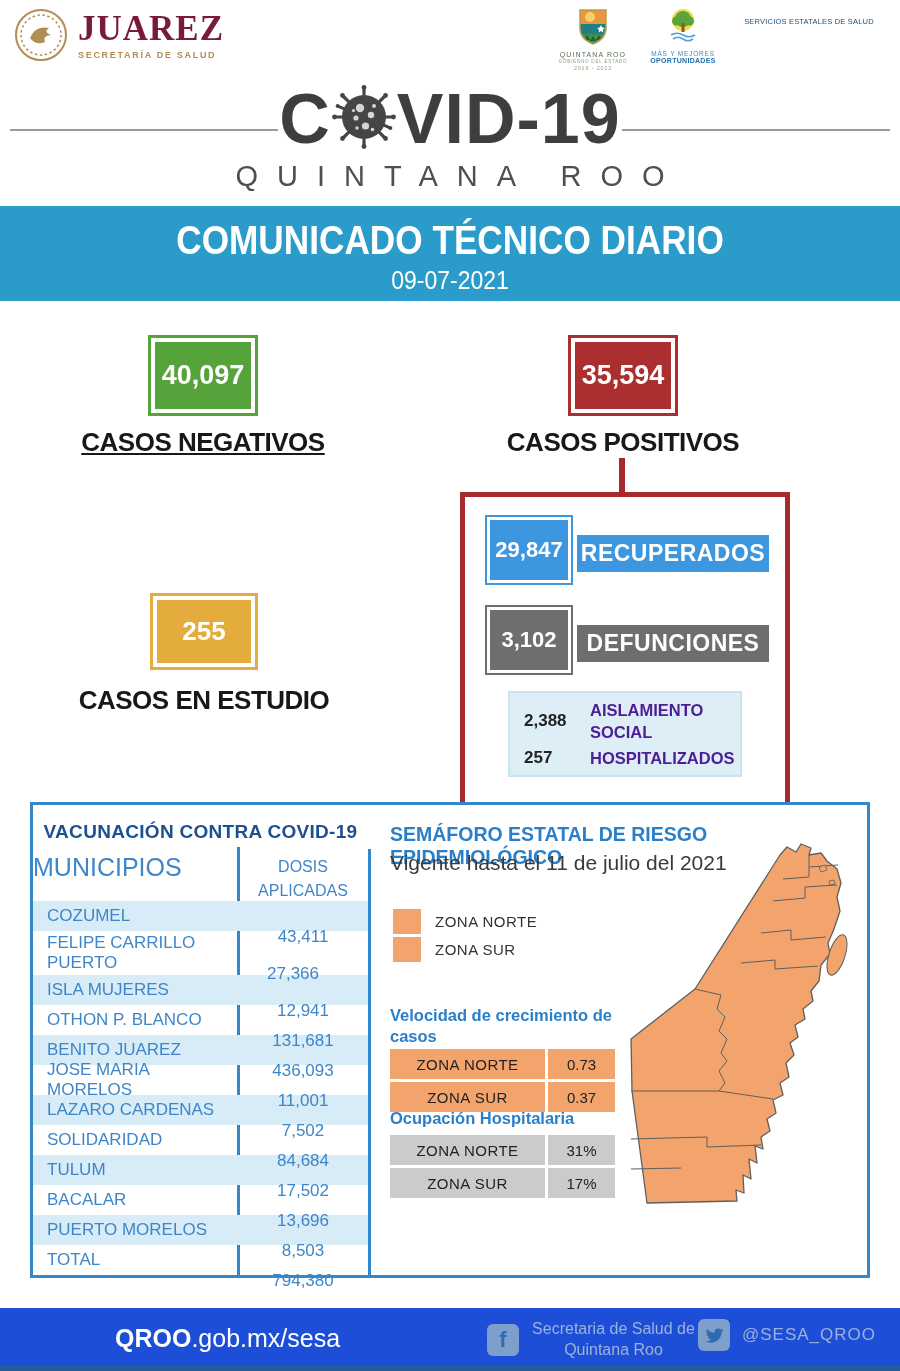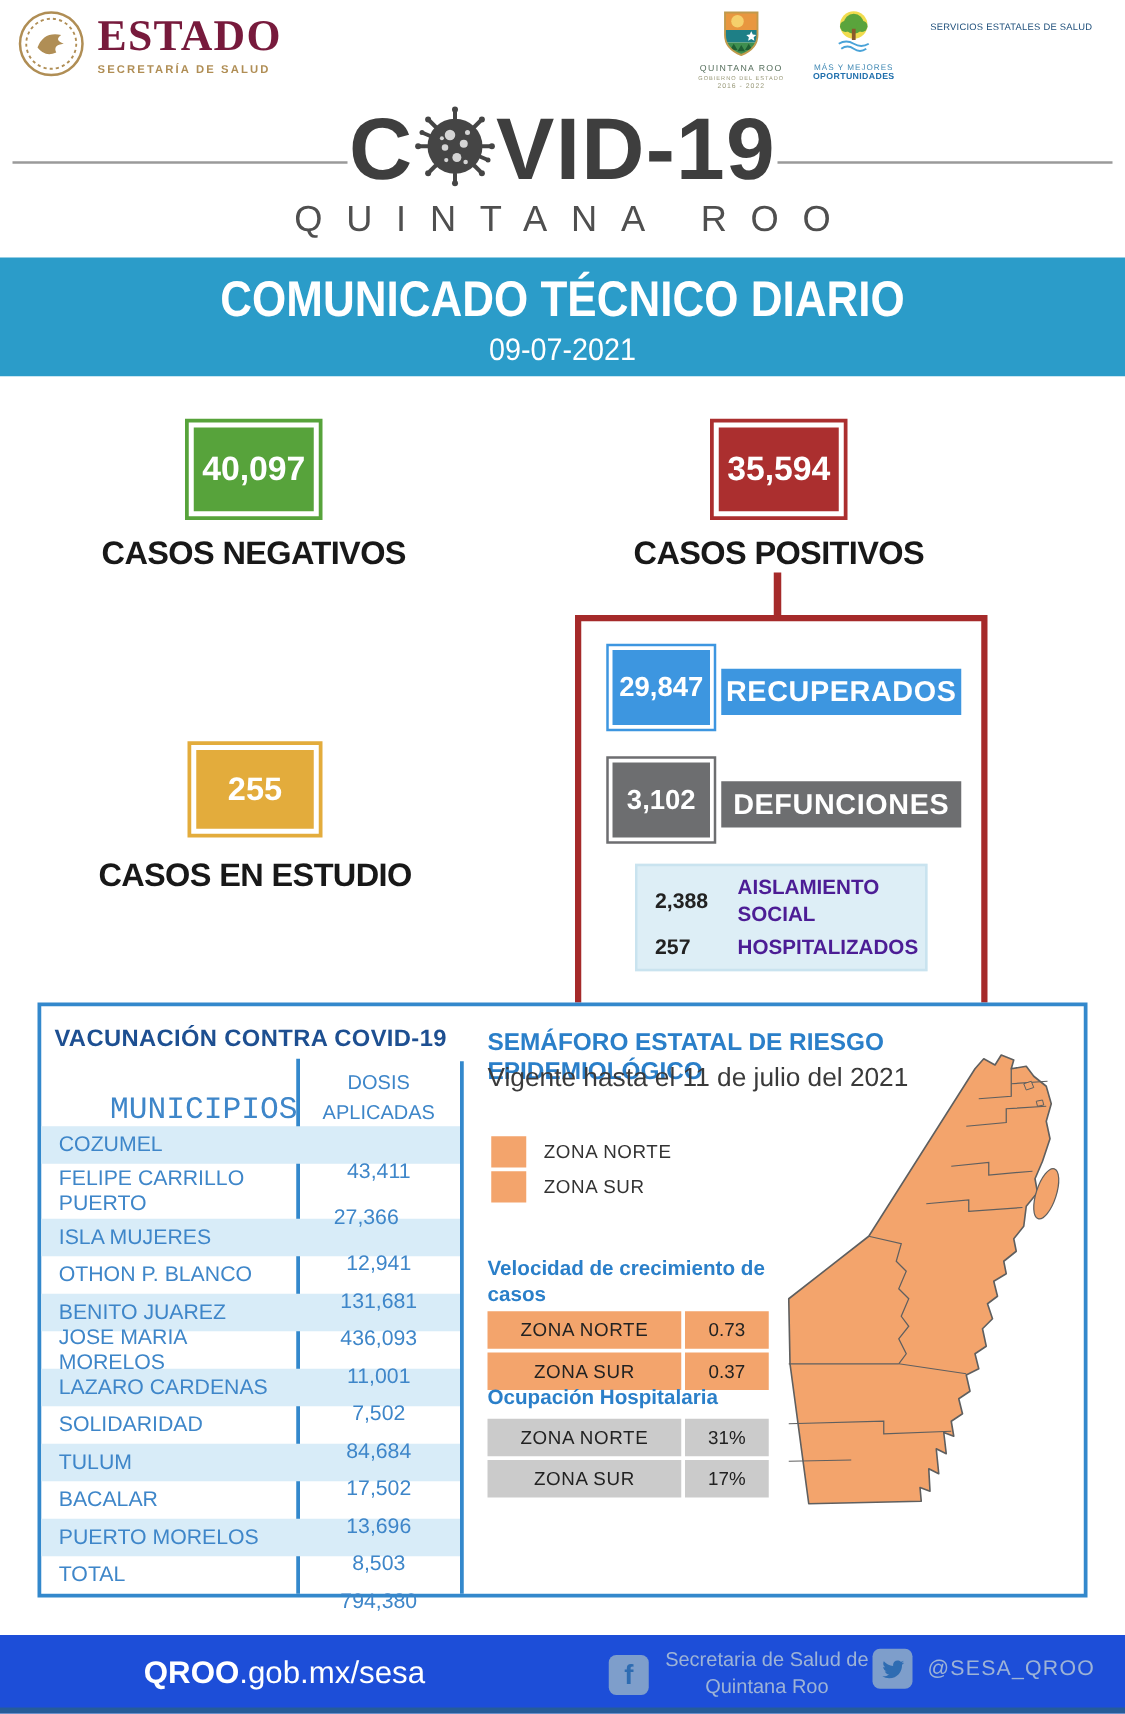--- a/index.html
+++ b/index.html
@@ -33,21 +33,21 @@
   .banner { position:absolute; left:0; top:206px; width:900px; height:95px; background:#2b9cc9; }
   .banner-title { margin-top:12px; text-align:center; font-size:40px; font-weight:700; color:#fff; transform:scaleX(.88); }
   .banner-date { text-align:center; font-size:25px; color:#fff; margin-top:3px; transform:scaleX(.92); }
 
   
   .statbox { position:absolute; display:flex; align-items:center; justify-content:center; color:#fff; font-weight:bold; border:4px solid #fff; }
   #box-neg { left:151px; top:338px; width:104px; height:75px; background:#57a33b; box-shadow:0 0 0 3px #57a33b; font-size:27px; }
   #box-pos { left:571px; top:338px; width:104px; height:75px; background:#ab2f2f; box-shadow:0 0 0 3px #ab2f2f; font-size:27px; }
   #box-est { left:153px; top:596px; width:102px; height:71px; background:#e3ac3c; box-shadow:0 0 0 3px #e3ac3c; font-size:26px; }
   .statlabel { position:absolute; font-weight:bold; font-size:26px; color:#181818; text-align:center; letter-spacing:-.5px; }
-  #lbl-neg { left:43px; top:427px; width:320px; }
+  #lbl-neg { left:43px; top:427px; width:320px;text-decoration:underline; }
   #lbl-pos { left:463px; top:427px; width:320px; }
   #lbl-est { left:44px; top:685px; width:320px; }
 
   .connector { position:absolute; left:619px; top:458px; width:6px; height:36px; background:#a52a2a; }
   .pos-container { position:absolute; left:460px; top:492px; width:330px; height:318px; border:5px solid #a52a2a; background:#fff; }
 
   .sub-box { position:absolute; display:flex; align-items:center; justify-content:center; color:#fff; font-weight:bold; font-size:22px; border:3px solid #fff; }
   .sub-box.blue { background:#3d96e0; box-shadow:0 0 0 2px #3d96e0; }
   .sub-box.gray { background:#6d6e70; box-shadow:0 0 0 2px #6d6e70; }
   .ribbon { position:absolute; display:flex; align-items:center; justify-content:center; color:#fff; font-weight:bold; font-size:23px; letter-spacing:.5px; }
@@ -60,21 +60,21 @@
   .aisl-row.r2 { height:30px; }
   .aisl-val { width:52px; font-weight:bold; font-size:17px; color:#222; }
   .aisl-lbl { margin-left:14px; width:140px; font-weight:bold; font-size:16.5px; color:#4c1d95; line-height:1.35; }
 
   
   .panel { position:absolute; left:30px; top:802px; width:840px; height:476px; border:3px solid #3388cc; background:#fff; }
   .col-div { position:absolute; left:204px; top:42px; bottom:0; width:3px; background:#3388cc; }
   .sec-div { position:absolute; left:335px; top:44px; bottom:0; width:3px; background:#3388cc; }
 
   .vac-title { position:absolute; left:0; top:16px; width:335px; text-align:center; font-size:19px; font-weight:700; color:#1d4f91; letter-spacing:.3px; }
-  .vac-head-m { position:absolute; left:0; top:68px; width:205px; text-align:right; font-size:25px; color:#3e86c9;font-family:Liberation Mono, monospace; }
+  .vac-head-m { position:absolute; left:0; top:48px; width:205px; text-align:left; font-size:25px; color:#3e86c9; }
   .vac-head-d { position:absolute; left:205px; top:50px; width:130px; text-align:center; font-size:16px; color:#3e86c9; line-height:1.5; }
   .vac-rows { position:absolute; left:0; top:96px; width:335px; }
   .vrow { display:flex; align-items:center; height:30px; }
   .vrow.tall { height:44px; }
   .vrow.shade { background:#d8ecf8; }
   .cell-m { width:205px; padding-left:14px; font-size:17px; color:#3e86c9; line-height:1.18; }
   .cell-d { width:130px; text-align:center; font-size:17px; color:#3e86c9;margin-top:41px; }
 
   .sem-title { position:absolute; left:357px; top:18px; width:480px; font-size:19.5px; color:#2a7fc9; font-weight:600; }
   .sem-vig { position:absolute; left:357px; top:46px; font-size:21px; color:#3a3a3a; }
@@ -113,21 +113,21 @@
 
 <div id="canvas">
 
   <div class="salud">
     <svg width="54" height="54" viewBox="0 0 54 54">
       <circle cx="27" cy="27" r="25" fill="none" stroke="#b08e55" stroke-width="2"></circle>
       <circle cx="27" cy="27" r="20" fill="none" stroke="#b08e55" stroke-width="1.5" stroke-dasharray="2.5 2.5"></circle>
       <path d="M16,30 Q21,17 35,20 Q29,24 37,27 Q28,28 31,34 Q22,38 16,30 Z" fill="#b08e55"></path>
     </svg>
     <div>
-      <div class="salud-title">ESTADO</div>
+      <div class="salud-title">JUAREZ</div>
       <div class="salud-sub">SECRETARÍA DE SALUD</div>
     </div>
   </div>
 
   <div class="logos-right">
     <div class="mini-logo" style="width:78px">
       <svg width="38" height="38" viewBox="0 0 38 38">
         <defs>
             <clipPath id="shieldClip">
               <path d="M6,2 H32 V20 Q32,31 19,36 Q6,31 6,20 Z"></path>

